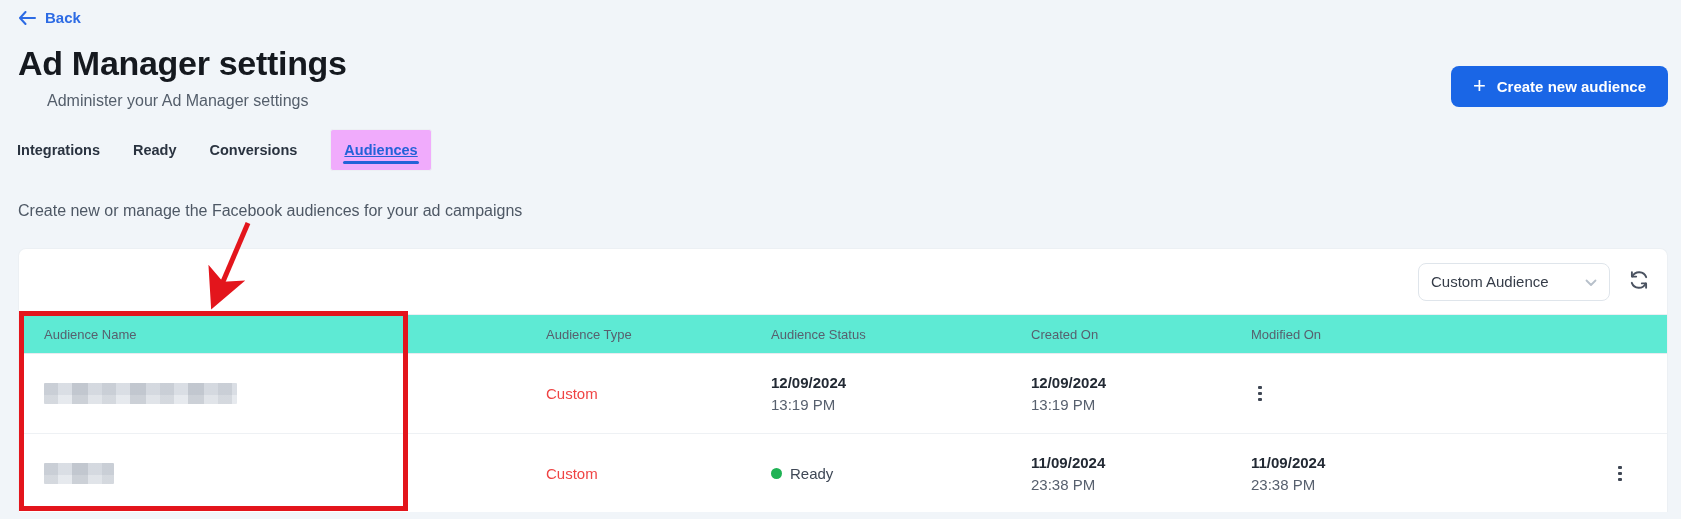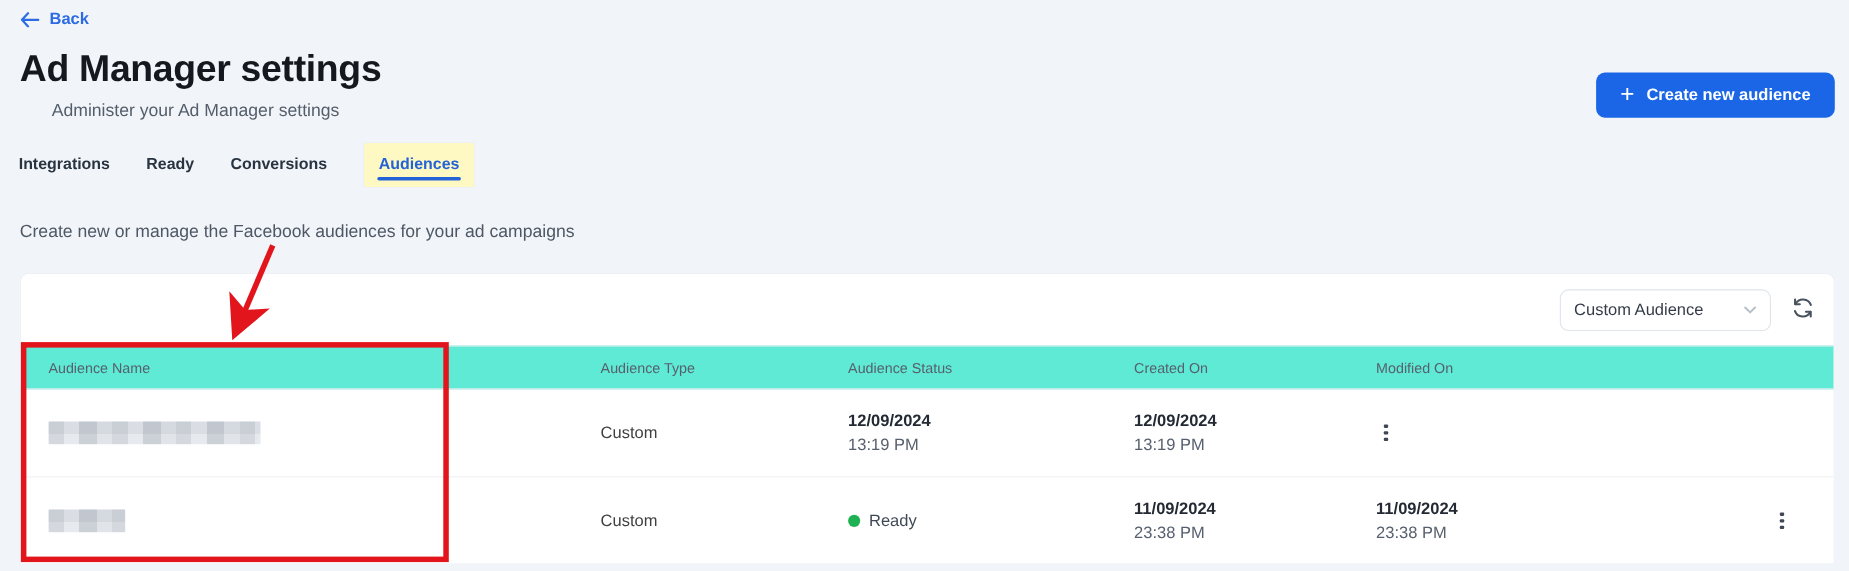--- a/index.html
+++ b/index.html
@@ -22,22 +22,22 @@
 
   .create-btn { right:13px; top:66px; height:41px; padding:0 22px;
     background:#1a66e6; color:#fff; border:none; border-radius:8px;
     display:flex; align-items:center; gap:11px; font-size:15px; font-weight:700;
     font-family:inherit; cursor:pointer; }
   .create-btn .plus { font-size:22px; font-weight:400; line-height:1; margin-top:-2px; }
 
   
   .tabs { left:17px; top:129px; display:flex; align-items:center; gap:33px; }
   .tab { font-size:14.5px; font-weight:700; color:#2a3340; padding:12px 0; cursor:pointer; }
-  .tab.active { color:#2462d8; background:#fef9c3; border:1px solid #edf0f4; border-radius:3px;
-    padding:12px 13px; position:relative; }
+  .tab.active { color:#2462d8; background:#f0abfc; border:1px solid #edf0f4; border-radius:3px;
+    padding:12px 13px; position:relative;text-decoration:underline; }
   .tab.active::after { content:""; position:absolute; left:12px; right:12px; bottom:6px;
     height:3px; background:#2462d8; border-radius:2px; }
 
   .description { left:18px; top:202px; font-size:16px; color:#4e5865; }
 
   
   .card { left:18px; top:248px; width:1650px; height:264px; background:#fff;
     border-radius:8px 8px 0 0; border:1px solid #ecf0f4; border-bottom:none; overflow:hidden; }
 
   .toolbar { position:absolute; left:0; top:0; right:0; height:65px;
@@ -57,21 +57,21 @@
   
   .thead, .trow { display:grid;
     grid-template-columns:502px 225px 260px 220px 360px 1fr;
     padding-left:25px; align-items:center; }
   .thead { position:absolute; left:0; top:65px; right:0; height:40px;
     background:#5eead4; border-top:1px solid #eceff3; border-bottom:1px solid #e7ebf0; }
   .th { font-size:13px; color:#57606e; }
   .trow { position:absolute; left:0; right:0; height:80px; border-bottom:1px solid #eef1f4; }
   .trow.r1 { top:105px; } .trow.r2 { top:185px; }
 
-  .cell-type, .cell-status { font-size:15px; color:#404040; }
+  .cell-type, .cell-status { font-size:15px; color:#ef4444; }
   .cell-status { display:flex; align-items:center; gap:8px; color:#3f4856; }
   .ring { width:11px; height:11px; border:2.5px solid #1fb254; border-radius:50%; flex:none; }
   .dot { width:11px; height:11px; background:#1fb254; border-radius:50%; flex:none; }
   .info-icon { margin-left:2px; display:flex; cursor:pointer; }
 
   .cell-date .d { font-size:15px; font-weight:700; color:#232a34; margin-bottom:5px; }
   .cell-date .t { font-size:15px; color:#57606e; }
 
   .kebab { width:18px; height:26px; display:flex; flex-direction:column; align-items:center;
     justify-content:center; gap:2.5px; cursor:pointer; background:none; border:none; }

